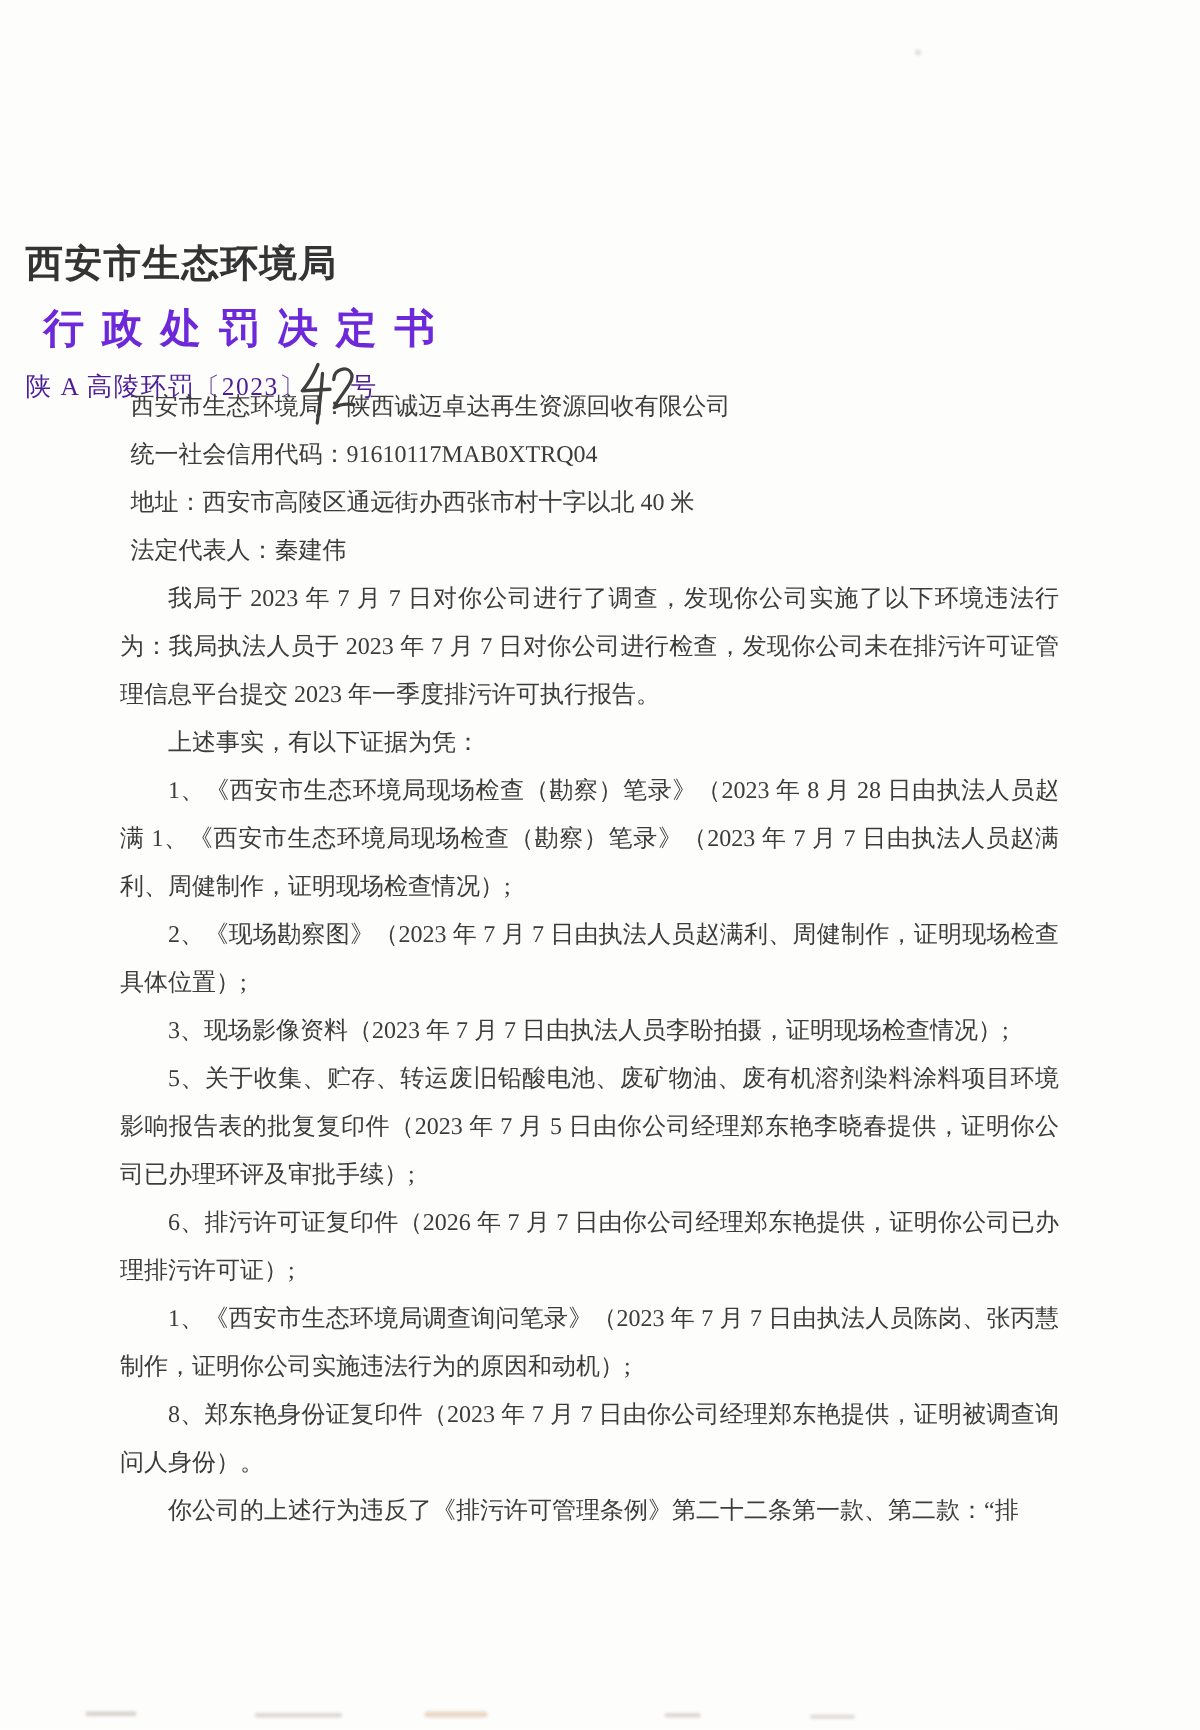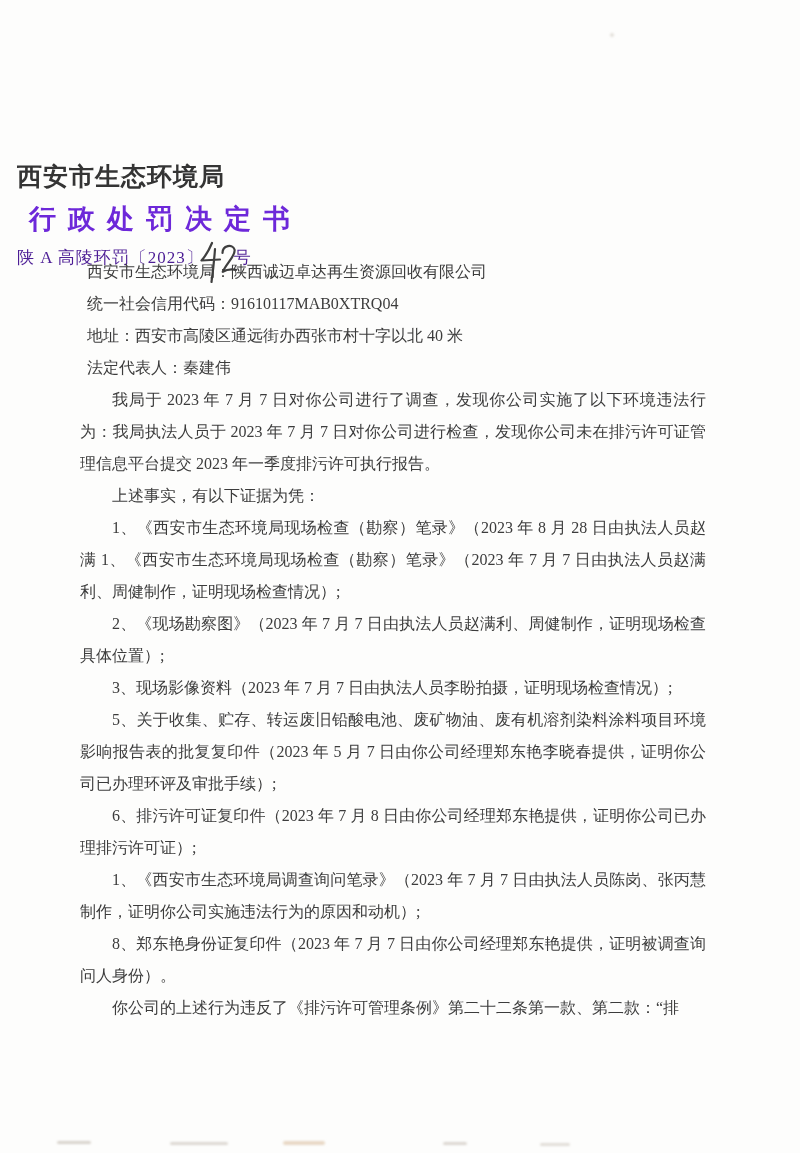--- a/index.html
+++ b/index.html
@@ -102,22 +102,22 @@
     <div class="field"><span>西安市生态环境局：</span><span>陕西诚迈卓达再生资源回收有限公司</span></div>
     <div class="field"><span>统一社会信用代码：</span><span>91610117MAB0XTRQ04</span></div>
     <div class="field"><span>地址：</span><span>西安市高陵区通远街办西张市村十字以北 40 米</span></div>
     <div class="field"><span>法定代表人：</span><span>秦建伟</span></div>
 
     <p class="para">我局于 2023 年 7 月 7 日对你公司进行了调查，发现你公司实施了以下环境违法行为：我局执法人员于 2023 年 7 月 7 日对你公司进行检查，发现你公司未在排污许可证管理信息平台提交 2023 年一季度排污许可执行报告。</p>
     <p class="para">上述事实，有以下证据为凭：</p>
     <p class="para">1、《西安市生态环境局现场检查（勘察）笔录》（2023 年 8 月 28 日由执法人员赵满 1、《西安市生态环境局现场检查（勘察）笔录》（2023 年 7 月 7 日由执法人员赵满利、周健制作，证明现场检查情况）;</p>
     <p class="para">2、《现场勘察图》（2023 年 7 月 7 日由执法人员赵满利、周健制作，证明现场检查具体位置）;</p>
     <p class="para">3、现场影像资料（2023 年 7 月 7 日由执法人员李盼拍摄，证明现场检查情况）;</p>
-    <p class="para">5、关于收集、贮存、转运废旧铅酸电池、废矿物油、废有机溶剂染料涂料项目环境影响报告表的批复复印件（2023 年 5 月 7 日由你公司经理郑东艳李晓春提供，证明你公司已办理环评及审批手续）;</p>
-    <p class="para">6、排污许可证复印件（2023 年 7 月 8 日由你公司经理郑东艳提供，证明你公司已办理排污许可证）;</p>
+    <p class="para">5、关于收集、贮存、转运废旧铅酸电池、废矿物油、废有机溶剂染料涂料项目环境影响报告表的批复复印件（2023 年 7 月 5 日由你公司经理郑东艳李晓春提供，证明你公司已办理环评及审批手续）;</p>
+    <p class="para">6、排污许可证复印件（2026 年 7 月 7 日由你公司经理郑东艳提供，证明你公司已办理排污许可证）;</p>
     <p class="para">1、《西安市生态环境局调查询问笔录》（2023 年 7 月 7 日由执法人员陈岗、张丙慧制作，证明你公司实施违法行为的原因和动机）;</p>
     <p class="para">8、郑东艳身份证复印件（2023 年 7 月 7 日由你公司经理郑东艳提供，证明被调查询问人身份）。</p>
     <p class="para">你公司的上述行为违反了《排污许可管理条例》第二十二条第一款、第二款：“排</p>
 
   </main>
 
   <div class="artifact a1"></div>
   <div class="artifact a2"></div>
   <div class="artifact a3"></div>
   <div class="artifact a4"></div>

